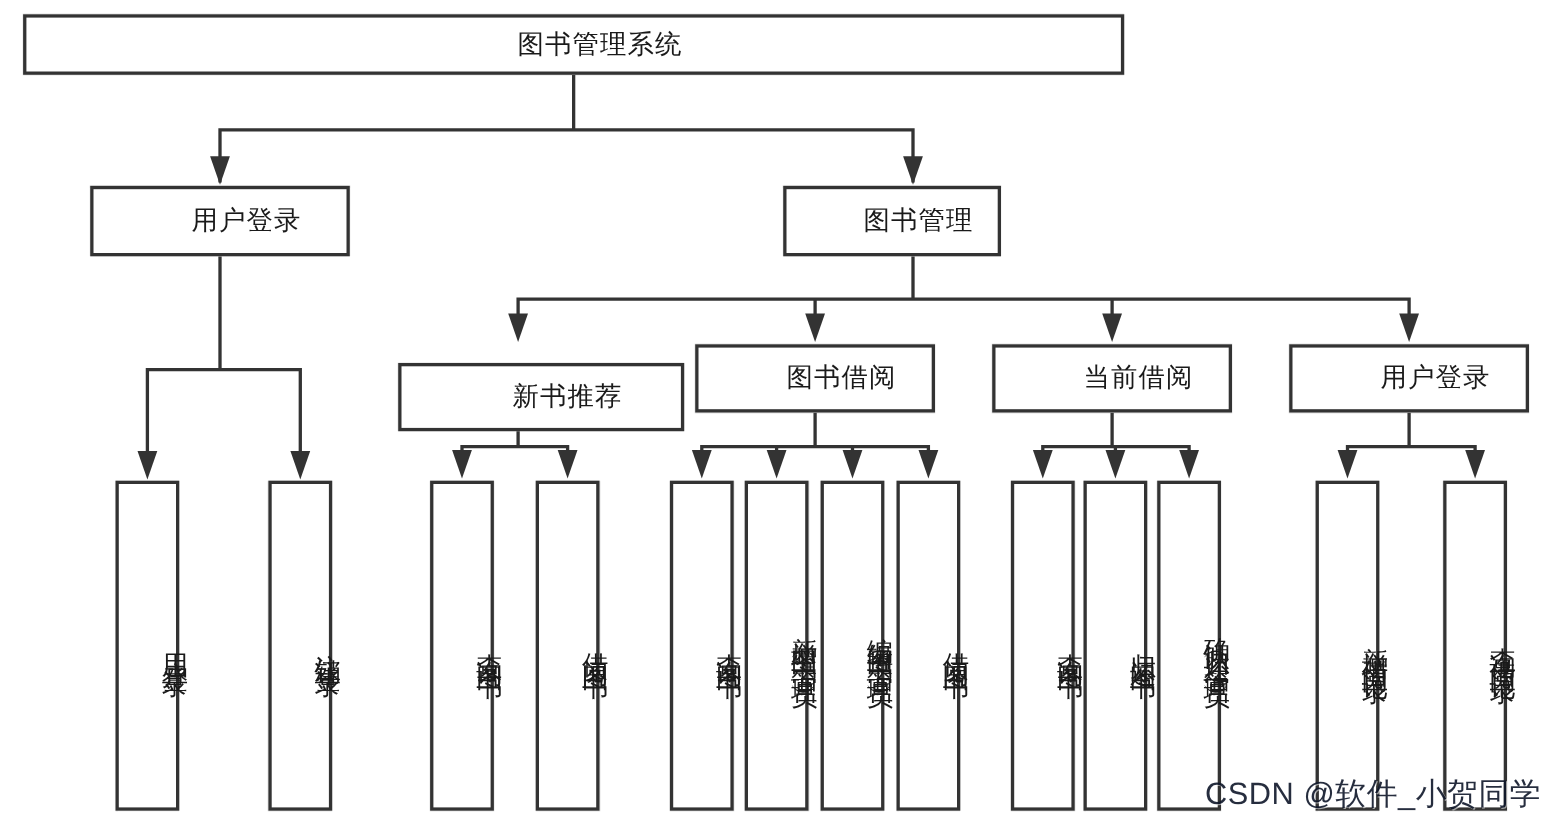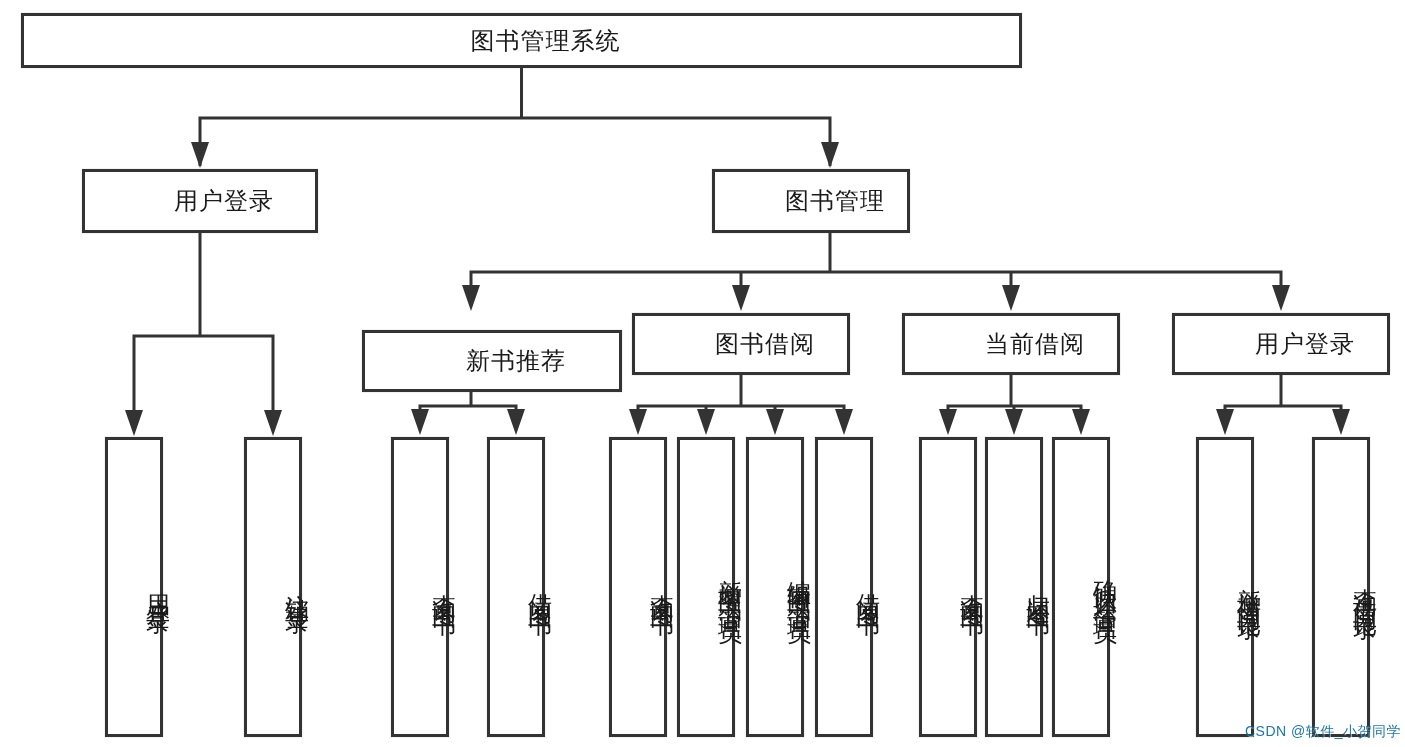--- a/index.html
+++ b/index.html
@@ -40,22 +40,22 @@
     writing-mode: vertical-rl;
     text-orientation: mixed;
     letter-spacing: 6px;
     white-space: normal;
   }
   #watermark {
     position: absolute;
     right: 4px;
     bottom: 6px;
     z-index: 3;
-    font-size: 14px;
-    color: #0369a1;
+    font-size: 28px;
+    color: #0f172a;
     opacity: 0.9;
     letter-spacing: 0.5px;
     text-shadow: 1px 1px 0 rgba(255,255,255,0.6);
   }
 </style>
 </head>
 <body>
 
 <div id="stage">
 

